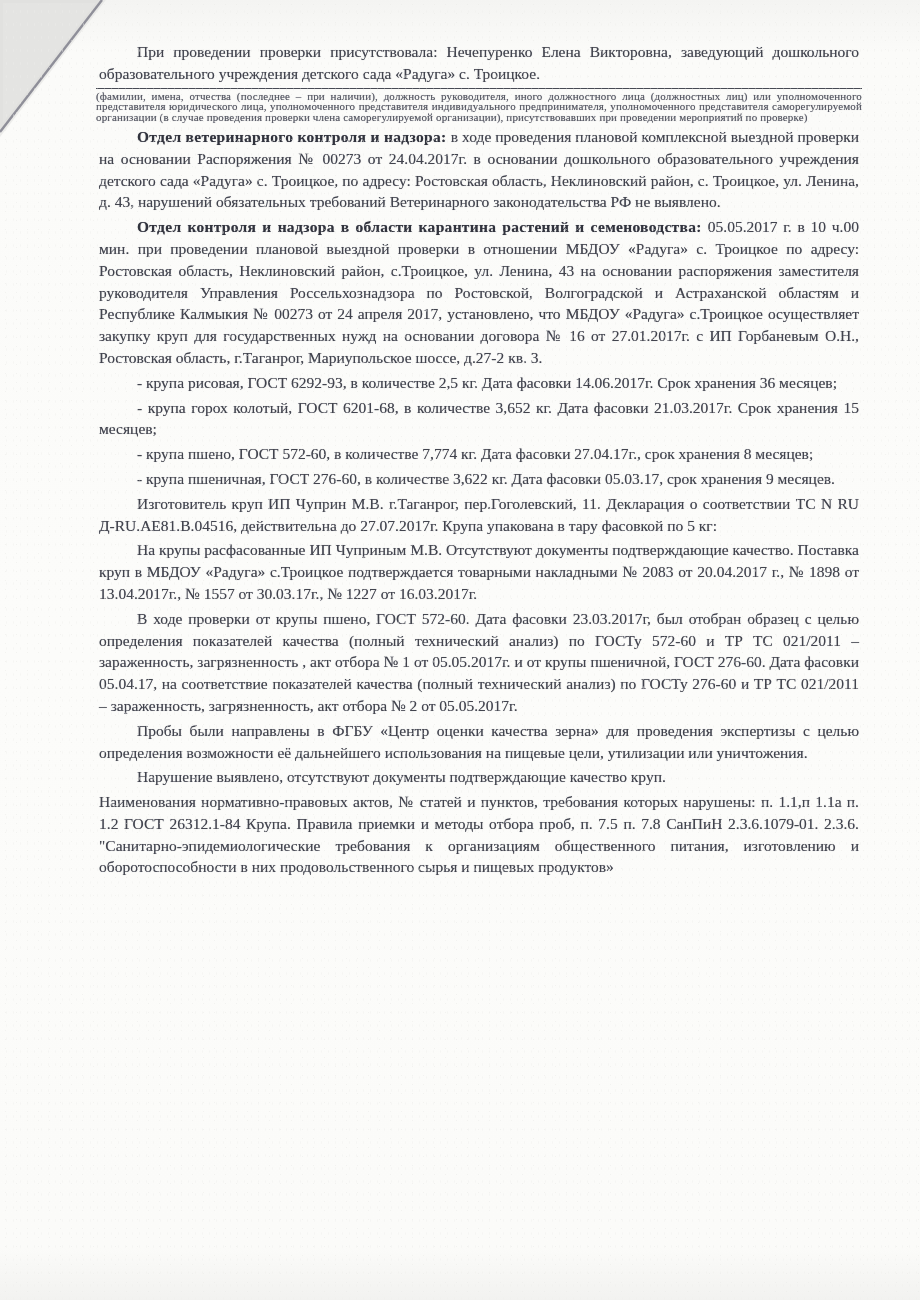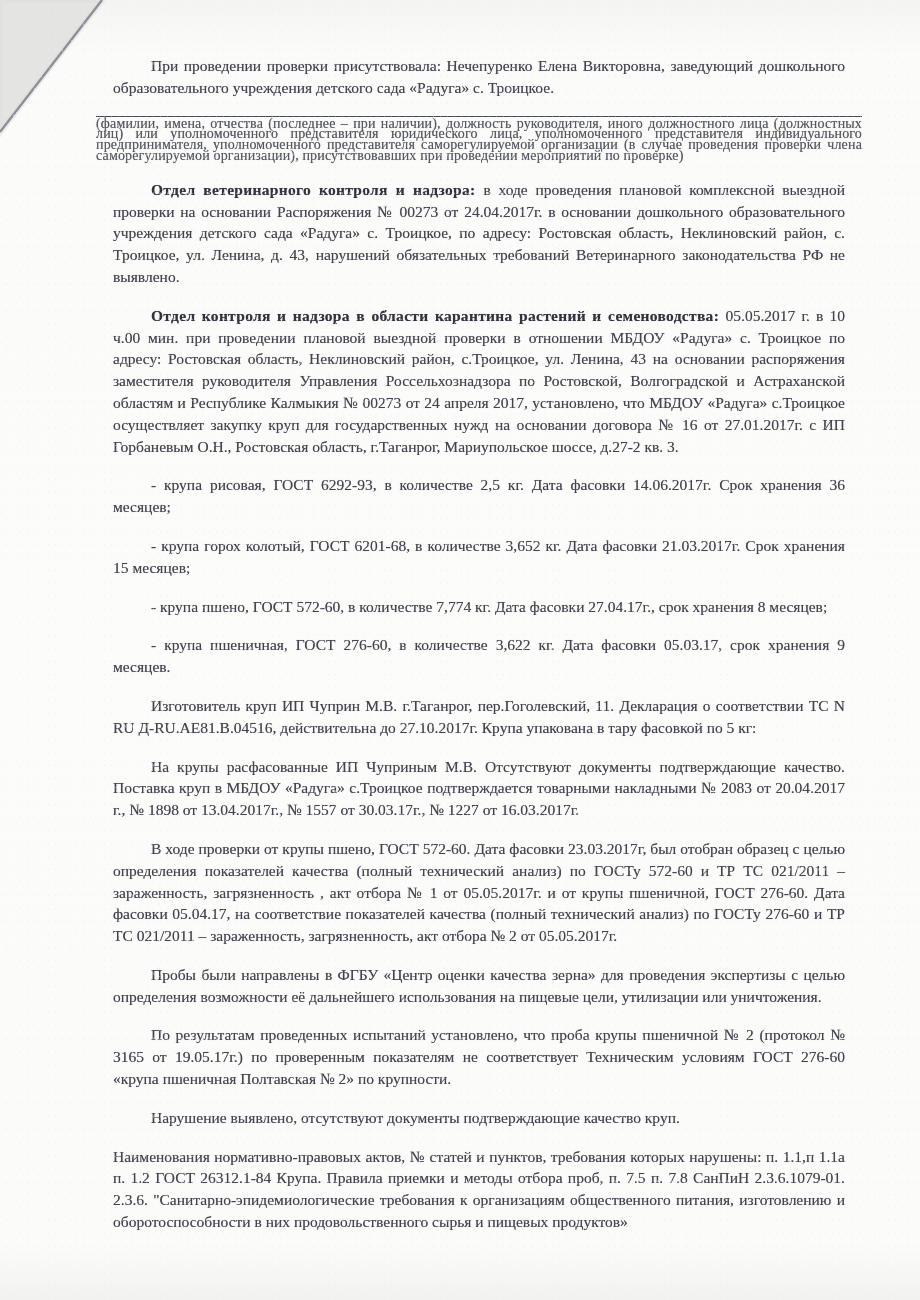--- a/index.html
+++ b/index.html
@@ -21,27 +21,27 @@
   }
   .fold{position:absolute;top:0;left:0;}
   .content{
     position:absolute;left:96px;top:38px;width:766px;
     color:#42444e;
     font-size:15.5px;line-height:21.8px;
     text-align:justify;
     filter:blur(0.32px);
     text-shadow:0 0 0.7px rgba(62,64,80,.55);
   }
-  .para{margin:17px;}
+  .para{margin:3px;}
   .indent{text-indent:38px;}
   .para b{color:#31333d;letter-spacing:.3px;}
   .rule{border-bottom:1.7px solid #474a54;margin:0 0 2px 0;}
   .fineprint{
     margin:1px 0 3px 0;
-    font-size:14px;line-height:10.8px;
+    font-size:11px;line-height:10.8px;
     color:#565863;text-align:justify;
     filter:blur(0.45px);
     letter-spacing:.15px;
   }
 </style>
 </head>
 <body>
 
 <div class="scan">
 
@@ -66,29 +66,28 @@
 
     <p class="para indent"><span>- крупа рисовая, ГОСТ 6292-93, в количестве 2,5 кг. Дата фасовки 14.06.2017г. Срок хранения 36 месяцев;</span></p>
 
 
     <p class="para indent"><span>- крупа горох колотый, ГОСТ 6201-68, в количестве 3,652 кг. Дата фасовки 21.03.2017г. Срок хранения 15 месяцев;</span></p>
 
     <p class="para indent"><span>- крупа пшено, ГОСТ 572-60, в количестве 7,774 кг. Дата фасовки 27.04.17г., срок хранения 8 месяцев;</span></p>
 
     <p class="para indent"><span>- крупа пшеничная, ГОСТ 276-60, в количестве 3,622 кг.  Дата фасовки 05.03.17, срок хранения 9 месяцев.</span></p>
 
-    <p class="para indent"><span>Изготовитель круп ИП Чуприн М.В. г.Таганрог, пер.Гоголевский, 11. Декларация о соответствии ТС N RU Д-RU.АЕ81.В.04516, действительна до 27.10.2017г. Крупа упакована в тару фасовкой по 5 кг:</span></p>
+    <p class="para indent"><span>Изготовитель круп ИП Чуприн М.В. г.Таганрог, пер.Гоголевский, 11. Декларация о соответствии ТС N RU Д-RU.АЕ81.В.04516, действительна до 27.07.2017г. Крупа упакована в тару фасовкой по 5 кг:</span></p>
 
     <p class="para indent"><span>На крупы расфасованные ИП Чуприным М.В. Отсутствуют документы подтверждающие качество. Поставка круп в МБДОУ «Радуга» с.Троицкое подтверждается товарными накладными № 2083 от 20.04.2017 г.,  № 1898 от 13.04.2017г., № 1557 от 30.03.17г., № 1227 от 16.03.2017г.</span></p>
 
     <p class="para indent"><span>В ходе проверки  от крупы пшено, ГОСТ 572-60. Дата фасовки 23.03.2017г, был отобран образец с целью определения показателей качества (полный технический анализ) по ГОСТу 572-60 и ТР ТС 021/2011 – зараженность, загрязненность , акт отбора № 1 от 05.05.2017г. и от крупы пшеничной, ГОСТ 276-60. Дата фасовки 05.04.17, на соответствие показателей качества (полный технический анализ) по ГОСТу 276-60 и ТР ТС 021/2011 – зараженность, загрязненность, акт отбора № 2 от 05.05.2017г.</span></p>
 
     <p class="para indent"><span>Пробы были направлены в ФГБУ «Центр оценки качества зерна» для проведения экспертизы с целью определения возможности её дальнейшего использования на пищевые цели, утилизации или уничтожения.</span></p>
 
-    <p class="para indent"><span>По результатам проведенных испытаний установлено, что проба крупы пшеничной № 2 (протокол № 3165 от 19.05.17г.) по проверенным показателям не соответствует Техническим условиям ГОСТ 276-60 «крупа пшеничная Полтавская № 2» по крупности.</span></p>
 
     <p class="para indent"><span>Нарушение выявлено, отсутствуют документы подтверждающие качество круп.</span></p>
 
     <p class="para"><span>Наименования нормативно-правовых актов, № статей и пунктов, требования которых нарушены: п. 1.1,п 1.1а п. 1.2  ГОСТ 26312.1-84 Крупа. Правила приемки и методы отбора проб, п. 7.5 п. 7.8 СанПиН 2.3.6.1079-01. 2.3.6. "Санитарно-эпидемиологические требования к организациям общественного питания, изготовлению и оборотоспособности в них продовольственного сырья и пищевых продуктов»</span></p>
 
   </div>
 
   <div class="noise"></div>
 </div>
 

